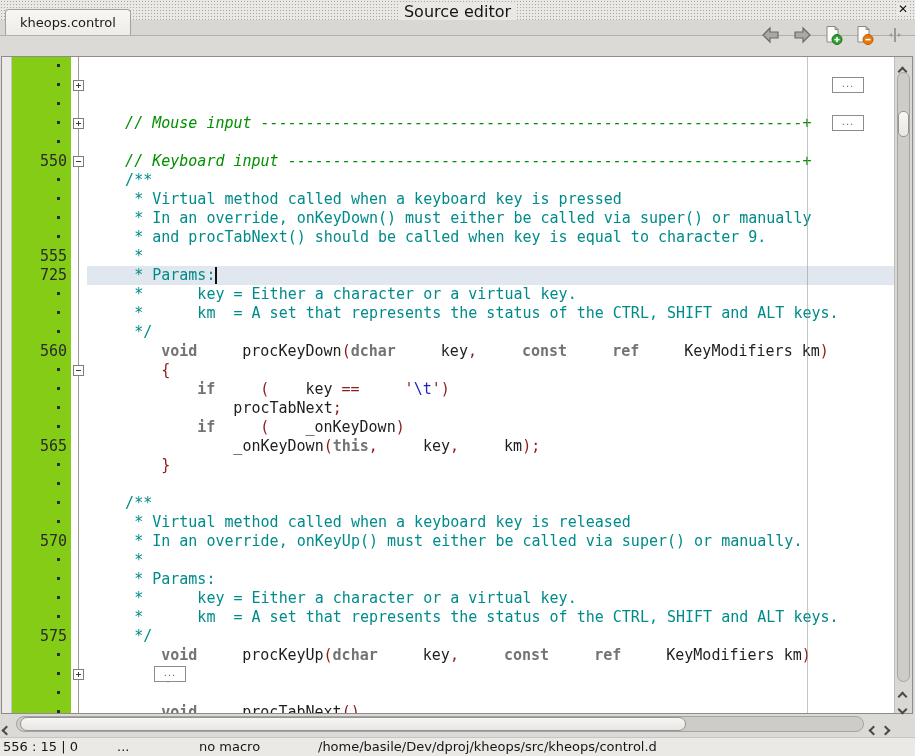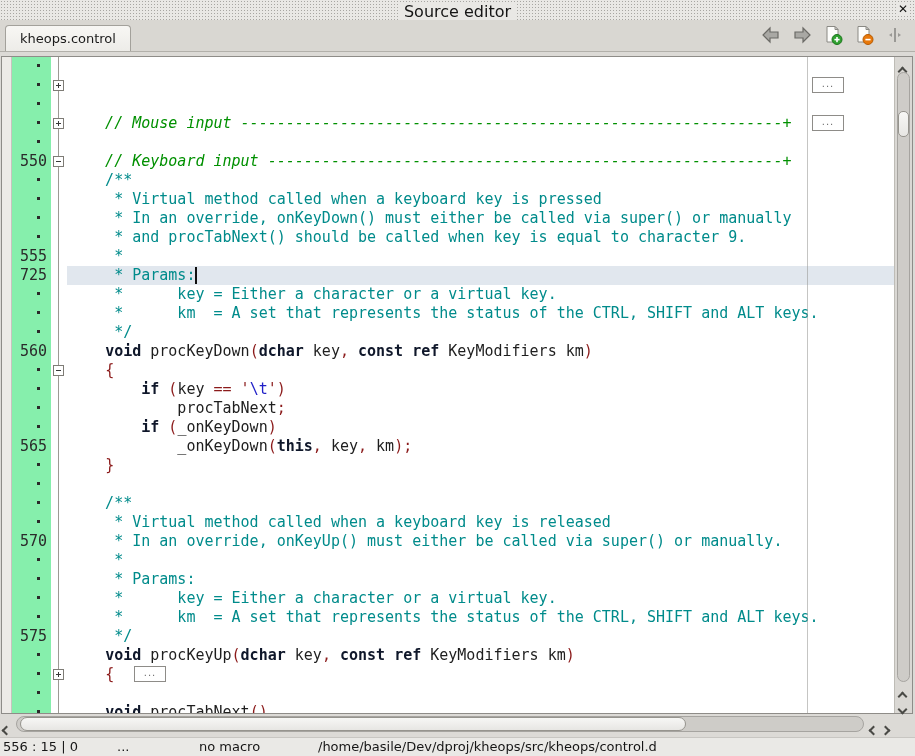--- a/index.html
+++ b/index.html
@@ -19,59 +19,59 @@
     position:absolute; left:0; right:0; top:2px; text-align:center;
     font-size:16px; color:#151515; background:transparent;
   }
   #title-text span { background:#E9E8E5; padding:0 4px; }
   #close-x {
     position:absolute; right:5px; top:2px; font-size:12px; font-weight:bold;
     color:#101010; cursor:default; background:#E9E8E5; padding:0 2px;
   }
   
   #tabbar {
-    position:absolute; left:0; top:20px; width:915px; height:32px;
+    position:absolute; left:0; top:20px; width:915px; height:16px;
     background:#D9D7D2; border-bottom:1px solid #B2B0AA;
   }
   .tab {
     position:absolute; left:5px; bottom:0; height:26px; padding:0 14px;
     background:linear-gradient(#F8F7F4,#EDECE8);
     border:1px solid #A3A19B; border-bottom:none;
     border-radius:4px 4px 0 0; font-size:13px; line-height:25px; color:#1B1B1B;
   }
   #toolbar { position:absolute; right:10px; top:3px; height:24px; display:flex; gap:11px; align-items:center; }
   .tbtn { width:20px; height:20px; display:flex; align-items:center; justify-content:center; }
   
   #editor-frame {
     position:absolute; left:1px; top:56px; width:912px; height:658px;
     border:1px solid #8E8C88; background:#FFFFFF;
   }
   #rows { position:absolute; left:0; top:0; right:18px; bottom:0; overflow:hidden; }
   .row { display:flex; height:19px; position:relative; }
   .mk  { width:10px; background:#EDEBE7; border-right:1px solid #C6C4BE; flex:none; }
   .num {
-    width:39px; flex:none; background:#86efac; text-align:right; padding-right:4px;
+    width:59px; flex:none; background:#84cc16; text-align:right; padding-right:4px;
     font-family:"DejaVu Sans Mono", monospace; font-size:15px; line-height:19px; color:#2B2B2B;
   }
   .dot { display:inline-block; width:3px; height:3px; background:#2A2A2A; margin:0 7px 3px 0; vertical-align:middle; }
   .fold { width:16px; flex:none; position:relative; background:#fff; }
   .fold::before { content:""; position:absolute; left:7px; top:0; bottom:0; width:1px; background:#9C9A94; }
   .fbox { position:absolute; left:2px; top:4px; width:11px; height:11px; background:#fff; border:1px solid #7E7C76; }
   .fh { position:absolute; left:2px; top:4px; width:5px; height:1px; background:#3A3A3A; }
   .fv { position:absolute; left:4px; top:2px; width:1px; height:5px; background:#3A3A3A; }
   .code {
     flex:1; position:relative; padding-left:2px; white-space:pre;
     font-family:"DejaVu Sans Mono", monospace; font-size:15px; line-height:19px; color:#1E1E1E;
   }
   .row.cur .code { background:#E1E7EE; }
   .caret { position:absolute; top:1px; width:2px; height:17px; background:#101010; }
   .tok-cm { color:#009000; font-style:italic; }
   .tok-dd { color:#008B8B; }
-  .tok-kw { color:#0f172a; font-weight:bold; }
-  .tok-pl { color:#1E1E1E; }
+  .tok-kw { color:#737373; font-weight:bold; }
+  .tok-pl { color:#1E1E1E;padding-left:36px; }
   .tok-sy { color:#8B1A1A; }
   .tok-es { color:#2020C8; }
   .cbox {
     position:absolute; top:1px; width:32px; height:16px; background:#fff;
     border:1px solid #8E8C88; color:#6E6E6E; text-align:center;
     font-family:"DejaVu Sans", sans-serif; font-size:10px; line-height:12px; letter-spacing:1px;
   }
   .cbox-r { left:745px; }
   .cbox-i { left:67px; }
   #margin-line { position:absolute; left:805px; top:0; bottom:0; width:1px; background:rgba(150,150,146,0.55); pointer-events:none; }

